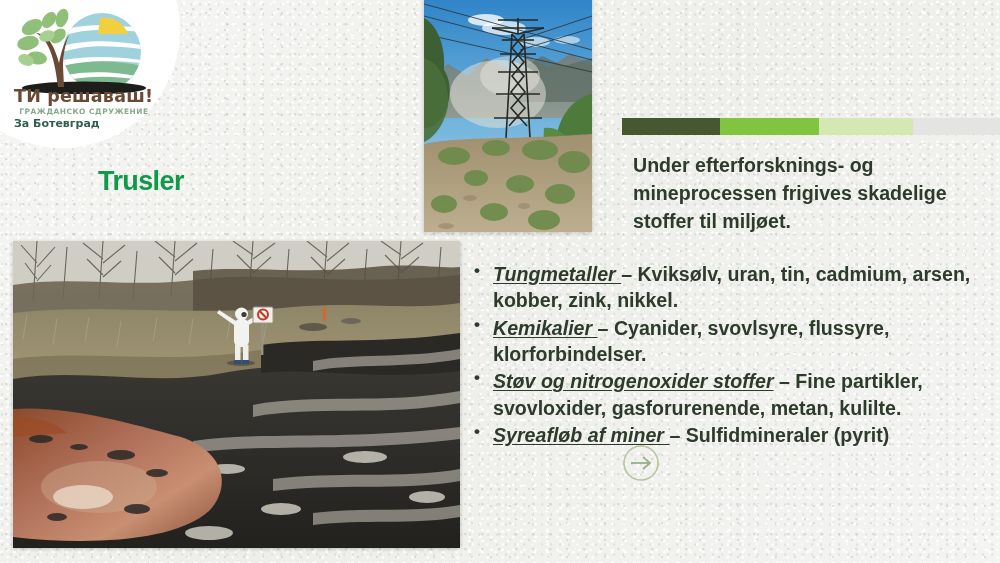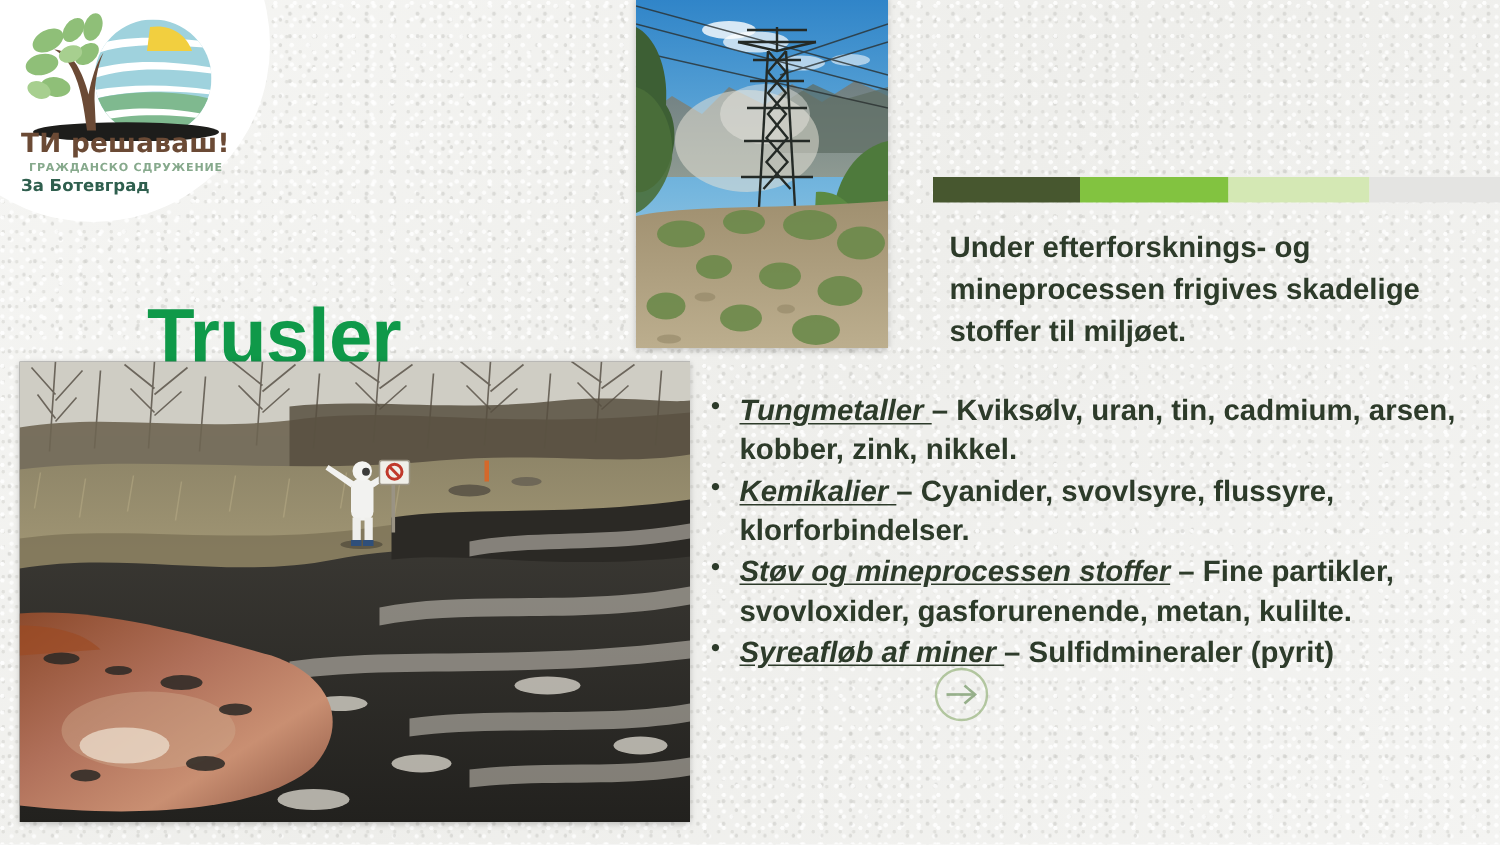--- a/index.html
+++ b/index.html
@@ -43,23 +43,22 @@
   }
   .logo-t3 {
     position: absolute; left: 0; top: 109px; width: 140px; text-align: left;
     font-family: "DejaVu Sans", sans-serif;
     font-size: 11px; font-weight: 700; color: #2f5f4e;
   }
 
   
   .title {
     position: absolute; left: 98px; top: 166px;
-    font-size: 52px; font-weight: 700; letter-spacing: -.6px;
+    font-size: 27px; font-weight: 700; letter-spacing: -.6px;
     color: #0f9949;
-    margin-top: 29px;
   }
 
   
   .photo {
     position: absolute; overflow: hidden;
     box-shadow: 0 1px 4px rgba(0,0,0,.22);
     background: #888;
   }
   #photo-top   { left: 424px; top: -2px;  width: 168px; height: 234px; }
   #photo-left  { left: 13px;  top: 241px; width: 447px; height: 307px; }
@@ -230,21 +229,21 @@
     <i style="width:26%;background:#82c340"></i>
     <i style="width:25%;background:#d4e8b4"></i>
     <i style="width:23%;background:#e4e4e2"></i>
   </div>
 
   <div class="heading">Under efterforsknings- og mineprocessen frigives skadelige stoffer til miljøet.</div>
 
   <div class="bullets">
     <div class="li"><em>Tungmetaller </em><span>– Kviksølv, uran, tin, cadmium, arsen, kobber, zink, nikkel.</span></div>
     <div class="li"><em>Kemikalier </em><span>– Cyanider, svovlsyre, flussyre, klorforbindelser.</span></div>
-    <div class="li"><em>Støv og mineprocessen stoffer</em><span> – Fine partikler, svovloxider, gasforurenende, metan, kulilte.</span></div>
+    <div class="li"><em>Støv og nitrogenoxider stoffer</em><span> – Fine partikler, svovloxider, gasforurenende, metan, kulilte.</span></div>
     <div class="li"><em>Syreafløb af miner </em><span>– Sulfidmineraler (pyrit)</span></div>
   </div>
 
   <svg class="wm-arrow" viewBox="0 0 42 42">
     <circle cx="21" cy="21" r="17" fill="none" stroke="#7fa35f" stroke-width="1.6"></circle>
     <path d="M11 21 H29" stroke="#4d7a3a" stroke-width="1.8" fill="none"></path>
     <path d="M23 15 L30 21 L23 27" stroke="#4d7a3a" stroke-width="1.8" fill="none"></path>
   </svg>
 
   <div class="photo" id="photo-left">

